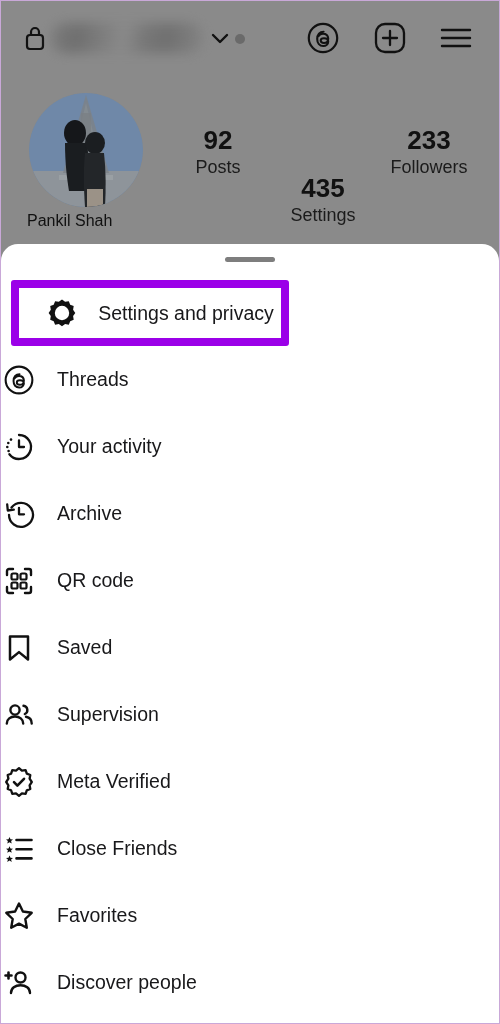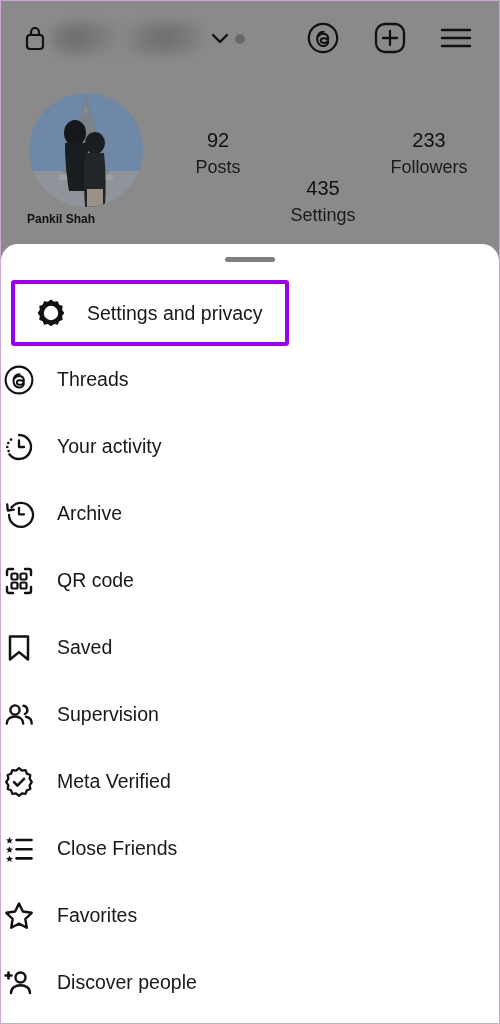--- a/index.html
+++ b/index.html
@@ -58,33 +58,33 @@
     background: #7d8894;
   }
   #avatar svg { display: block; }
 
   .stat {
     position: absolute; top: 124px;
     text-align: center;
     width: 110px;
   }
   .stat .num {
-    font-size: 20px; font-weight: normal; color: #111;
+    font-size: 26px; font-weight: bold; color: #111;
     line-height: 30px;
   }
   .stat .lbl {
     font-size: 18px; color: #1b1b1b; line-height: 24px;
   }
   #stat-posts     { left: 162px; }
   #stat-followers { left: 267px; margin-top: 48px; }
   #stat-following { left: 373px; }
 
   #display-name {
     position: absolute; left: 26px; top: 211px;
-    font-size: 12px; font-weight: bold; color: #111;
+    font-size: 16px; font-weight: normal; color: #111;
   }
 
   
   #sheet {
     position: absolute; left: 0; top: 243px;
     width: 498px; height: 781px;
     background: #ffffff;
     border-radius: 17px 17px 0 0;
     overflow: hidden;
   }
@@ -112,25 +112,26 @@
     margin-left: 20px;
     font-size: 19.5px;
     color: #18181a;
     white-space: nowrap;
   }
 
   
   .menu-row.highlight {
     margin: 0 0 0 10px;
     width: 278px;
-    border: 4px solid #22c55e;
+    border: 8px solid #22c55e;
     border-radius: 3px;
     height: 66px;
     padding-left: 18px;
     background: #fff;
+    justify-content: center;
   }
   .menu-row.highlight .row-label { margin-left: 18px; }
 </style>
 </head>
 <body>
 
 <div id="screen">
 
   <div id="backdrop">
 

